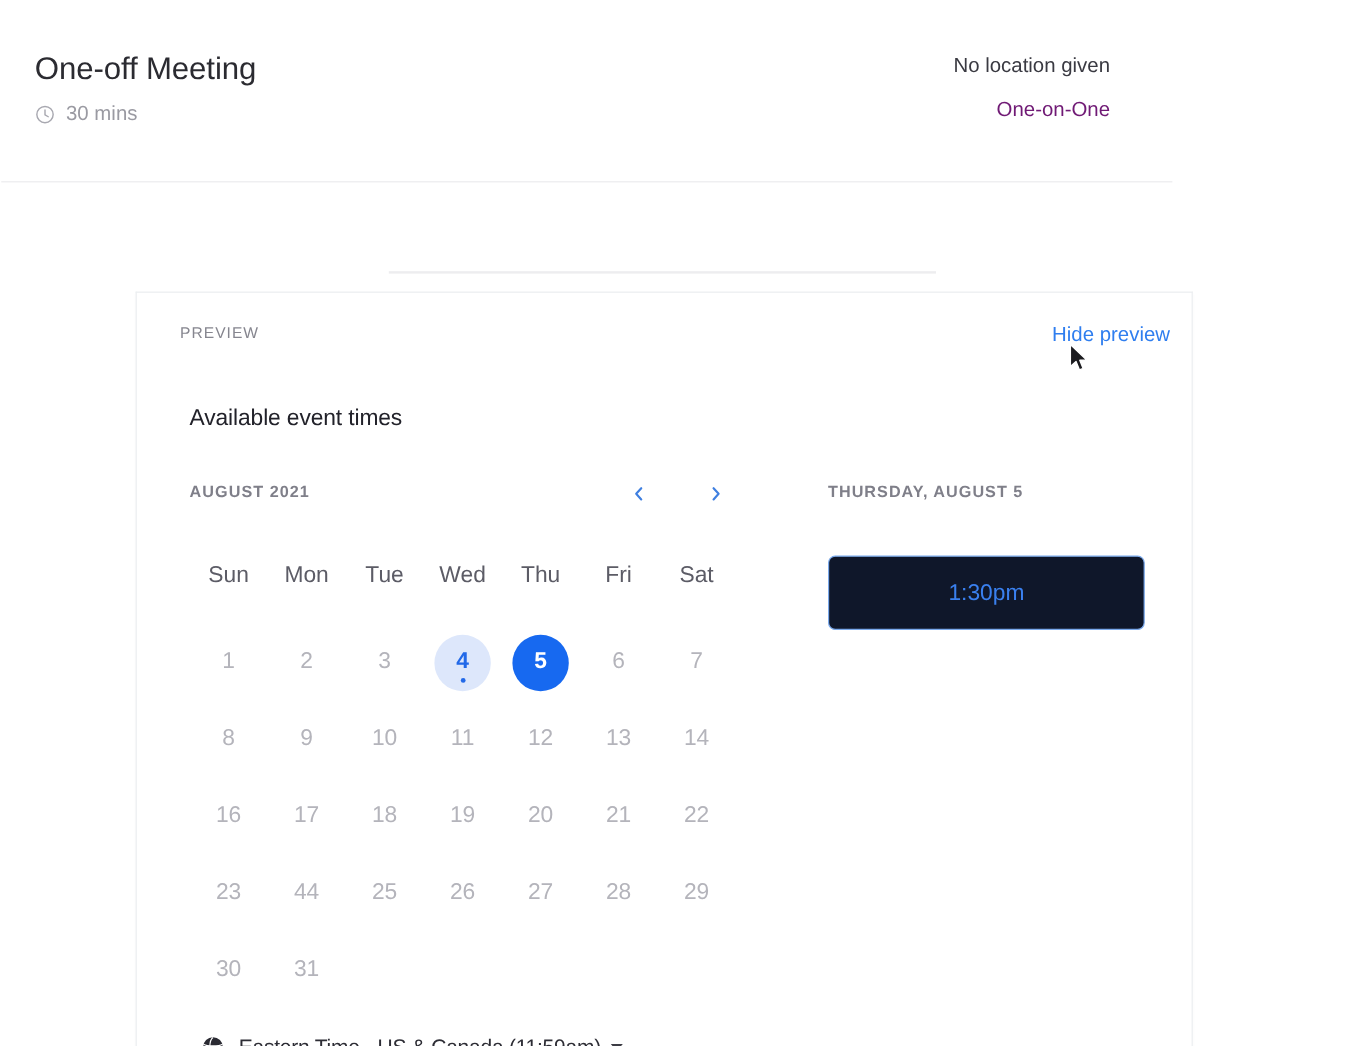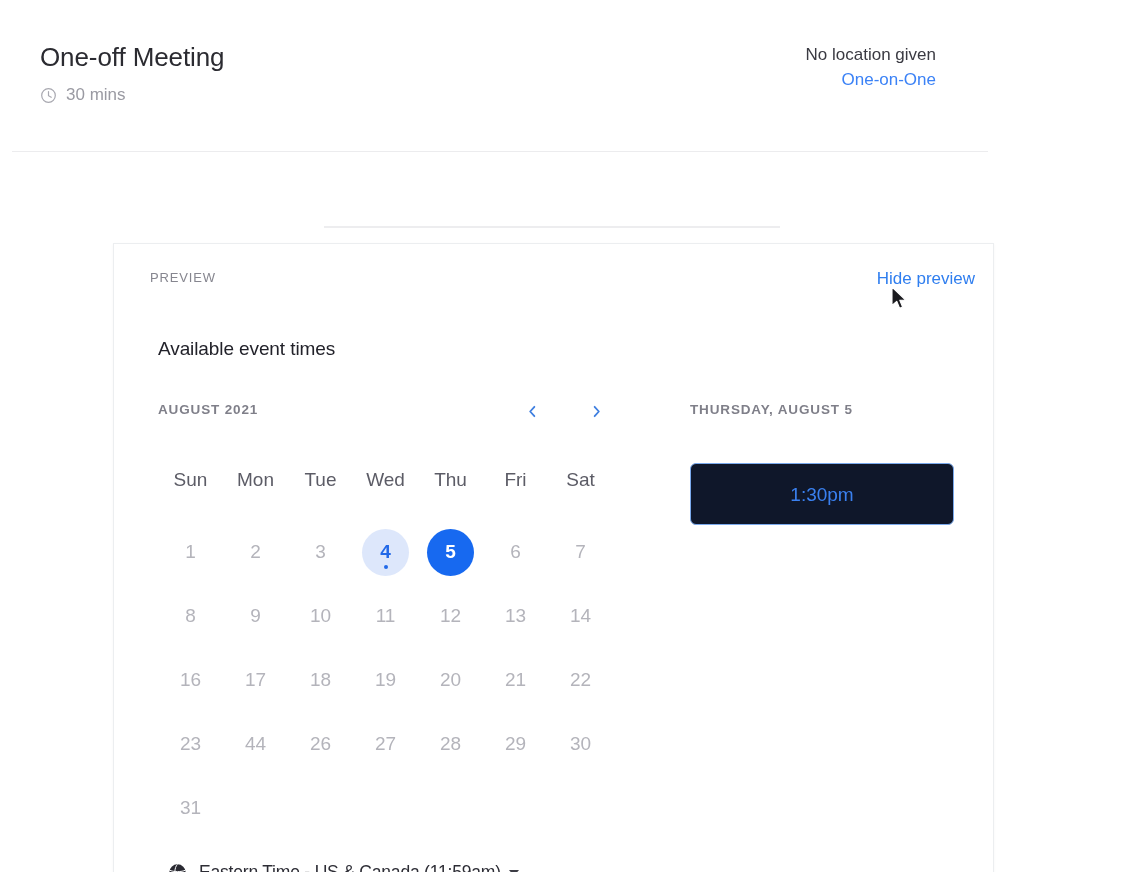--- a/index.html
+++ b/index.html
@@ -15,21 +15,21 @@
   .page {
     position: relative;
     width: 1122px;
     height: 872px;
     background: #ffffff;
   }
 
   
   .header {
     position: absolute;
-    left: 12px; top: 0;
+    left: 1px; top: 0;
     width: 976px;
     height: 152px;
     border-bottom: 1px solid #ececee;
   }
   .header-left {
     position: absolute;
     left: 28px; top: 40px;
   }
   .event-title {
     font-size: 26px;
@@ -59,23 +59,23 @@
     right: 52px; top: 43px;
     text-align: right;
   }
   .location-text {
     font-size: 17px;
     color: #3a3a42;
     line-height: 24px;
   }
   .meeting-type-text {
     font-size: 17px;
-    color: #3b82f6;
+    color: #701a75;
     line-height: 24px;
-    margin-top: 1px;
+    margin-top: 13px;
   }
 
   
   .tabs {
     position: absolute;
     left: 324px; top: 186px;
     width: 456px;
     height: 42px;
     display: flex;
     align-items: flex-start;
@@ -443,20 +443,23 @@
               <div class="day-cell">
                 <div class="day-num available">22</div>
               </div>
               <div class="day-cell">
                 <div class="day-num available">23</div>
               </div>
               <div class="day-cell">
                 <div class="day-num available">44</div>
               </div>
               <div class="day-cell">
+                <div class="day-num available">25</div>
+              </div>
+              <div class="day-cell">
                 <div class="day-num available">26</div>
               </div>
               <div class="day-cell">
                 <div class="day-num available">27</div>
               </div>
               <div class="day-cell">
                 <div class="day-num available">28</div>
               </div>
               <div class="day-cell">
                 <div class="day-num available">29</div>

